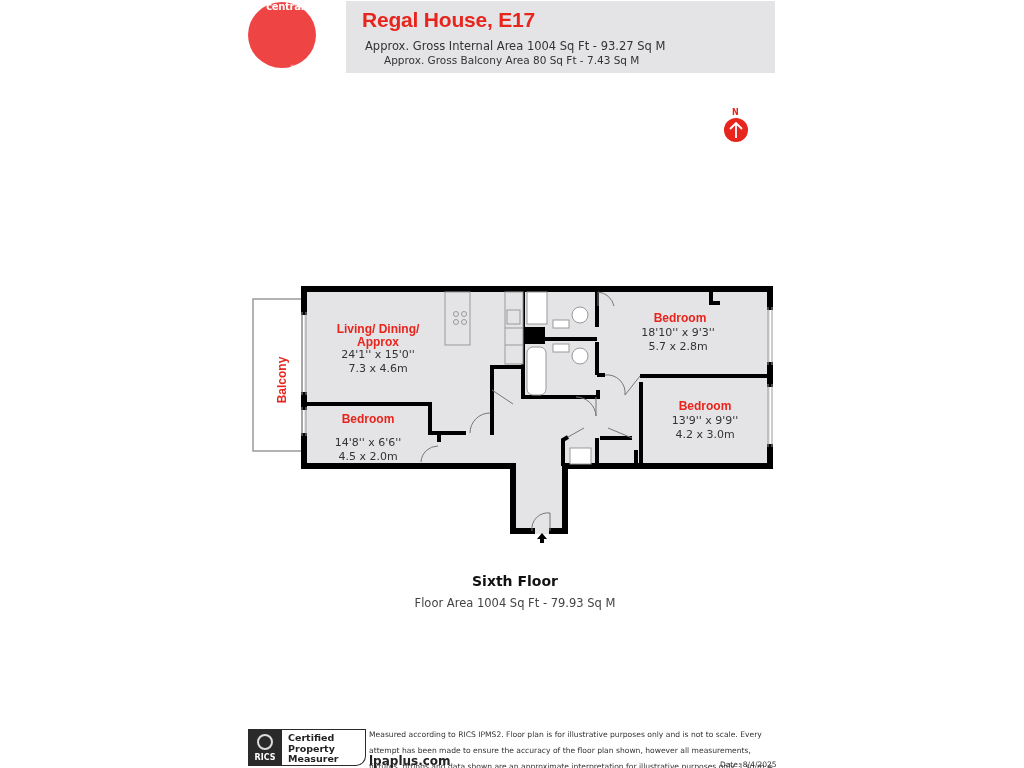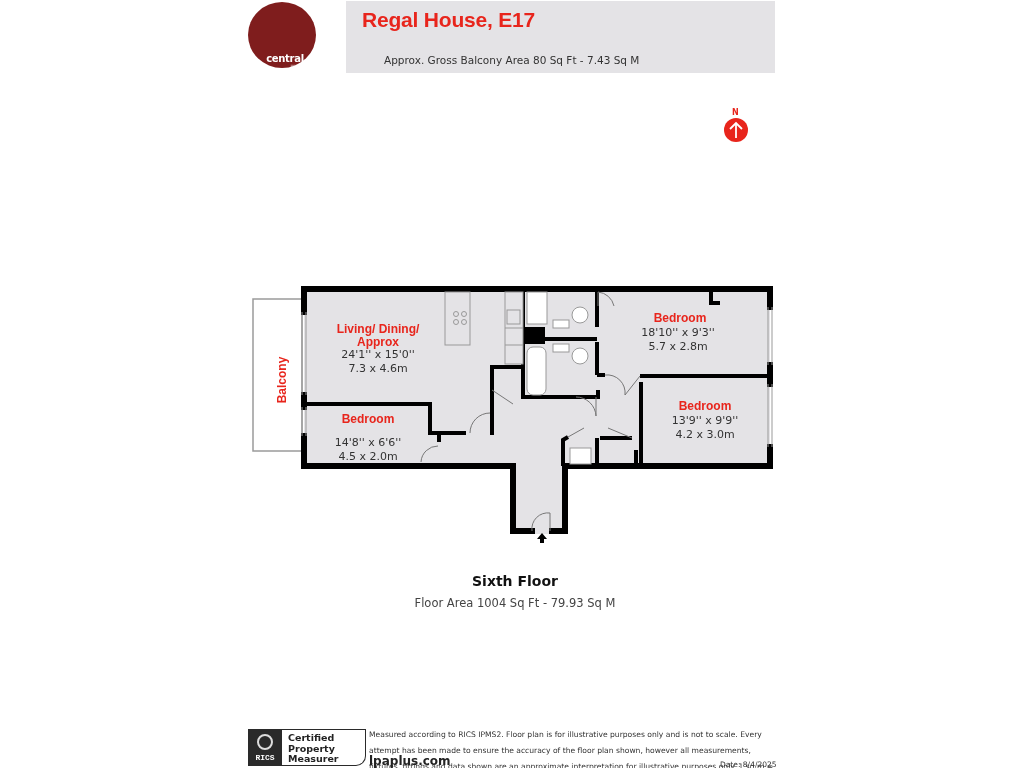--- a/index.html
+++ b/index.html
@@ -1,22 +1,22 @@
 <!DOCTYPE html>
 <html><head>
   <meta charset="utf-8">
   <style>
     * { margin: 0; padding: 0; box-sizing: border-box; }
     html, body { width: 1024px; height: 768px; background: #ffffff; overflow: hidden; }
     body { position: relative; font-family: "DejaVu Sans", "Liberation Sans", sans-serif; }
 
     .logo {
       position: absolute; left: 248px; top: 2px; width: 68px; height: 66px;
-      border-radius: 50%; background: #7f1d1d;
-      display: flex; align-items: center; justify-content: flex-end; flex-direction: column;
+      border-radius: 50%; background: #ef4444;
+      display: flex; align-items: center; justify-content: space-between; flex-direction: column;
     }
     .logo-text { color: #fff; font-weight: bold; font-size: 10px; letter-spacing: -0.3px; line-height: 10px; margin-left: 6px; }
     .logo-sub { color: #fff; font-size: 3px; line-height: 4px; margin-left: 24px; }
 
     .header-box {
       position: absolute; left: 346px; top: 1px; width: 429px; height: 72px;
       background: #e4e3e6;
     }
     .header-title {
       position: absolute; left: 16px; top: 7px;
@@ -37,39 +37,40 @@
     .room-label {
       position: absolute; text-align: center; font-family: "Liberation Sans", sans-serif;
       font-weight: bold; color: #e8251c; font-size: 12px; line-height: 13px;
     }
     .room-dim { position: absolute; text-align: center; font-size: 11px; color: #333; line-height: 14px; }
 
     .floor-title { position: absolute; left: 400px; top: 573px; width: 230px; text-align: center; font-weight: bold; font-size: 14px; color: #111; }
     .floor-area { position: absolute; left: 400px; top: 596px; width: 230px; text-align: center; font-size: 11.5px; color: #444; }
 
     .rics-badge { position: absolute; left: 248px; top: 729px; width: 108px; height: 37px; }
-    .rics-dark { position: absolute; left: 0; top: 0; width: 34px; height: 37px; background: #2a2a2a; font-family: Liberation Mono, monospace; }
+    .rics-dark { position: absolute; left: 0; top: 0; width: 34px; height: 37px; background: #2a2a2a; }
     .rics-crest { position: absolute; left: 9px; top: 5px; width: 16px; height: 16px; border-radius: 50%; border: 2px solid #ddd; }
     .rics-label { position: absolute; left: 3px; top: 24px; width: 28px; text-align: center; color: #fff; font-size: 8px; font-weight: bold; }
     .rics-light { position: absolute; left: 34px; top: 0; width: 84px; height: 37px; border: 1.5px solid #2a2a2a; border-left: none; border-radius: 0 0 10px 0; background: #fff; }
     .rics-text { position: absolute; left: 6px; top: 3px; font-size: 9.5px; font-weight: bold; color: #222; line-height: 10.5px; }
 
     .disclaimer { position: absolute; left: 369px; top: 727px; width: 408px; font-size: 7.6px; line-height: 16px; color: #333; }
     .website { position: absolute; left: 369px; top: 754px; font-size: 12px; font-weight: bold; color: #222; }
     .date { position: absolute; left: 720px; top: 760px; font-size: 7.5px; color: #333; }
   </style>
 </head>
 <body>
 
 <div class="logo">
   <span class="logo-text">central</span>
   <span class="logo-sub">1001</span>
 </div>
 <div class="header-box">
   <div class="header-title">Regal House, E17</div>
+  <div class="header-line1">Approx. Gross Internal Area 1004 Sq Ft - 93.27 Sq M</div>
   <div class="header-line2">Approx. Gross Balcony Area 80 Sq Ft - 7.43 Sq M</div>
 </div>
 
 <div class="compass">
   <span class="compass-n">N</span>
   <div class="compass-circle">
     <svg width="24" height="24" viewBox="0 0 24 24">
       <line x1="12" y1="5" x2="12" y2="20" stroke="#fff" stroke-width="1.8"></line>
       <polyline points="6,11 12,5 18,11" fill="none" stroke="#fff" stroke-width="1.8"></polyline>
     </svg>

